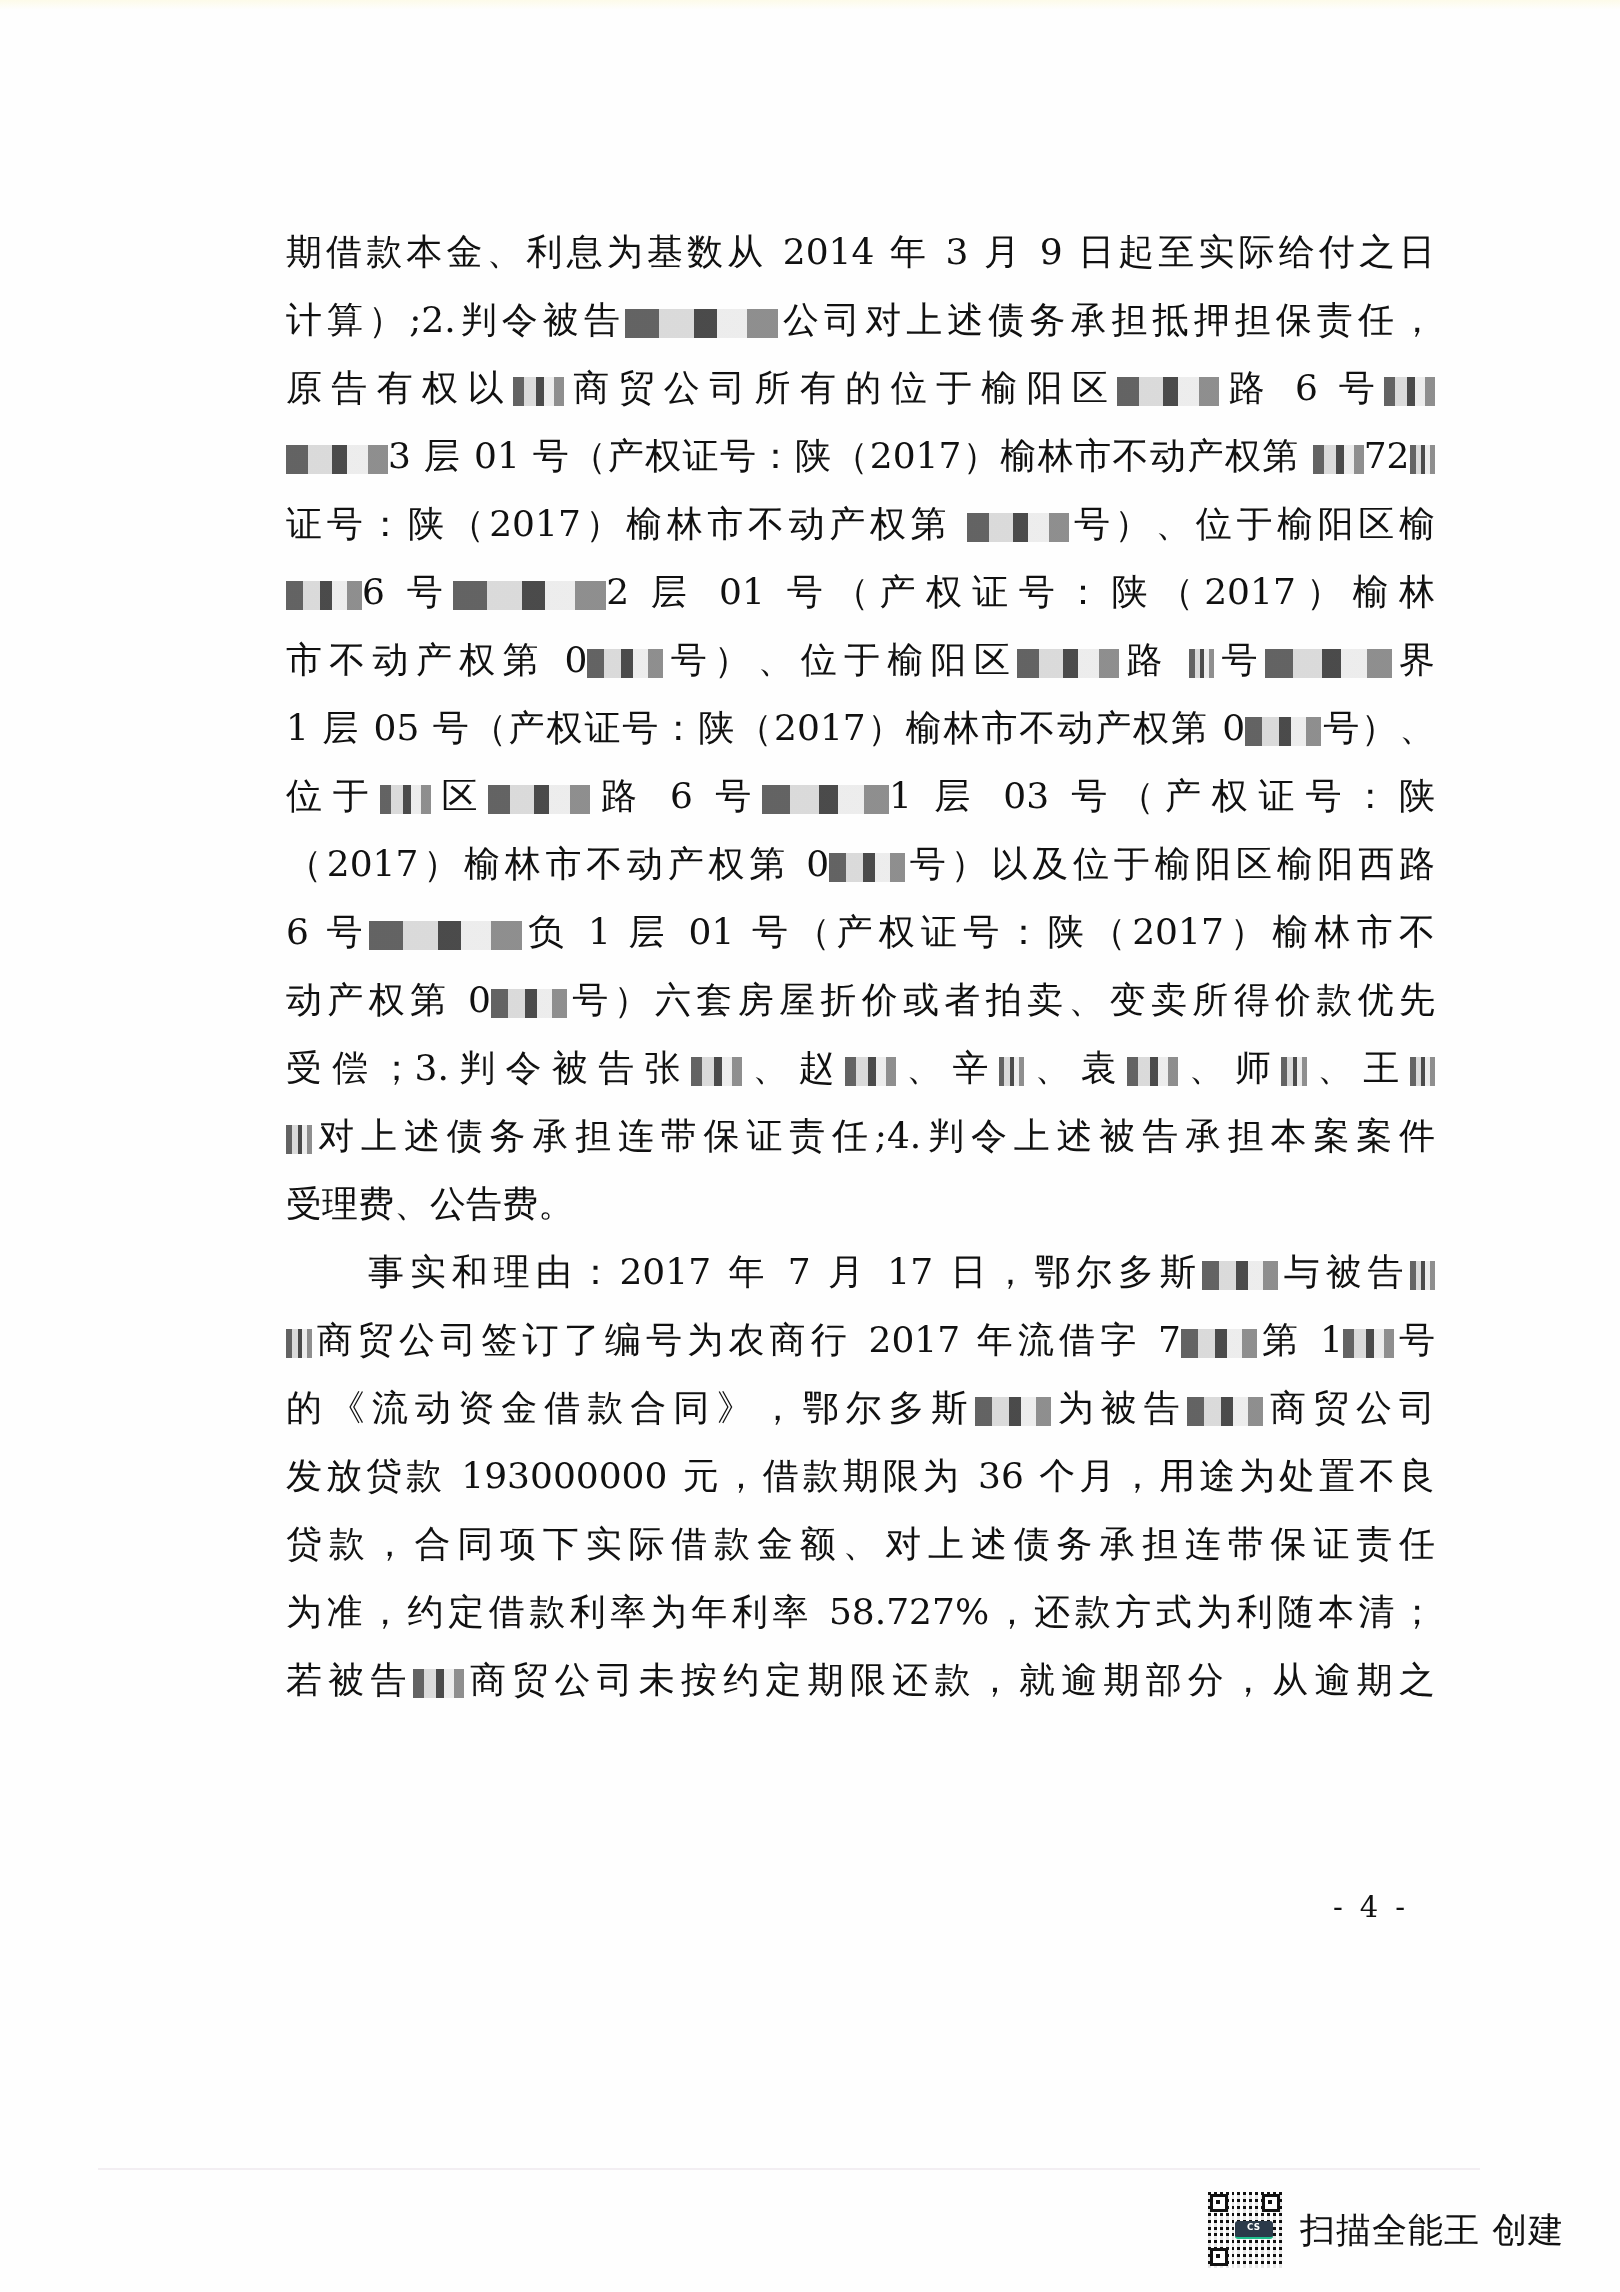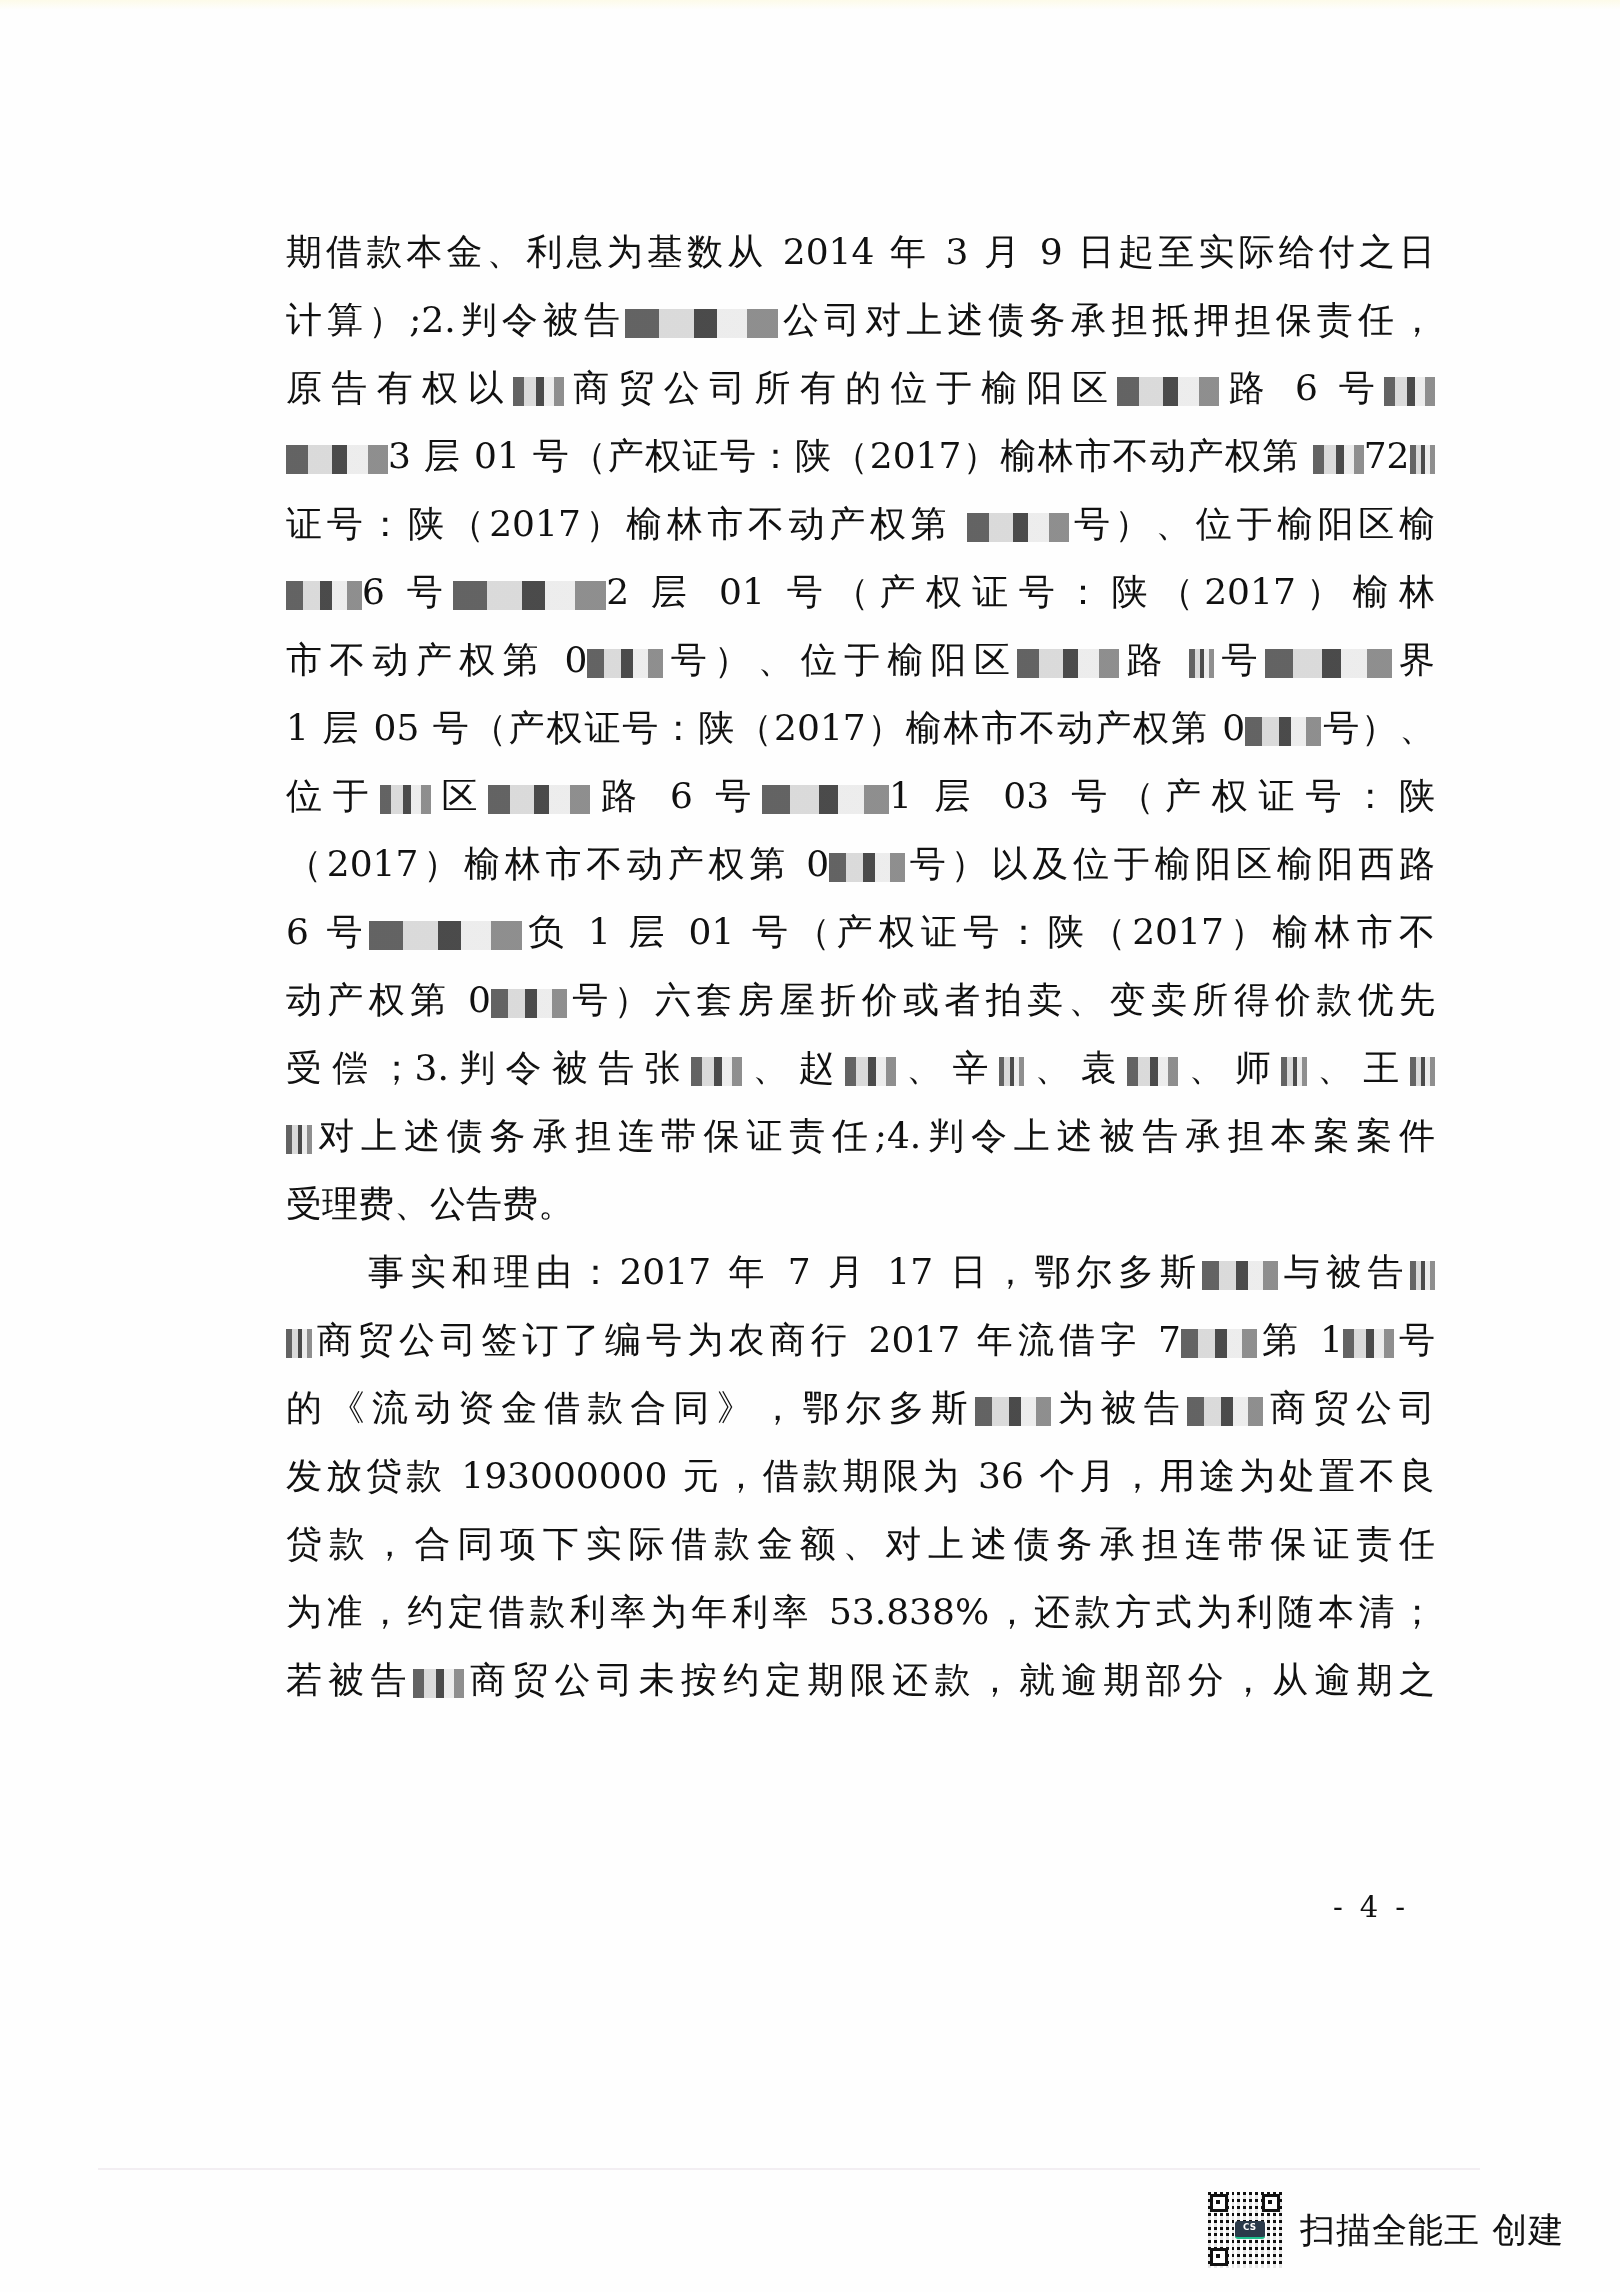--- a/index.html
+++ b/index.html
@@ -96,21 +96,21 @@
   }
   .qr .finder::after {
     content: "";
     position: absolute;
     left: 2.9px; top: 2.9px; width: 3.9px; height: 3.9px;
     background: #111;
   }
   .qr .cs-badge {
     position: absolute;
     left: 26.5px; top: 29px;
-    width: 30px; height: 15.7px;
+    width: 38px; height: 15.7px;
     background: #2b3a4a;
     border-radius: 2.9px;
     color: #fff;
     font-family: "DejaVu Sans", sans-serif;
     font-size: 8.8px;
     font-weight: bold;
     line-height: 13.7px;
     text-align: center;
     border-bottom: 2.9px solid #1fc08e;
     box-sizing: content-box;
@@ -142,21 +142,21 @@
   <div class="line">6 号<span class="redact" style="width: 153px;"></span>负 1 层 01 号（产权证号：陕（2017）榆林市不</div>
   <div class="line">动产权第 0<span class="redact" style="width: 76px;"></span>号）六套房屋折价或者拍卖、变卖所得价款优先</div>
   <div class="line">受偿；3.判令被告张<span class="redact" style="width: 51px;"></span>、赵<span class="redact" style="width: 51px;"></span>、辛<span class="redact" style="width: 25.5px;"></span>、袁<span class="redact" style="width: 51px;"></span>、师<span class="redact" style="width: 25.5px;"></span>、王<span class="redact" style="width: 25.5px;"></span></div>
   <div class="line"><span class="redact" style="width: 25.5px;"></span>对上述债务承担连带保证责任;4.判令上述被告承担本案案件</div>
   <div class="line last">受理费、公告费。</div>
   <div class="line indent">事实和理由：2017 年 7 月 17 日，鄂尔多斯<span class="redact" style="width: 76px;"></span>与被告<span class="redact" style="width: 25.5px;"></span></div>
   <div class="line"><span class="redact" style="width: 25.5px;"></span>商贸公司签订了编号为农商行 2017 年流借字 7<span class="redact" style="width: 76px;"></span>第 1<span class="redact" style="width: 51px;"></span>号</div>
   <div class="line">的《流动资金借款合同》，鄂尔多斯<span class="redact" style="width: 76px;"></span>为被告<span class="redact" style="width: 76px;"></span>商贸公司</div>
   <div class="line">发放贷款 193000000 元，借款期限为 36 个月，用途为处置不良</div>
   <div class="line">贷款，合同项下实际借款金额、对上述债务承担连带保证责任</div>
-  <div class="line">为准，约定借款利率为年利率 53.838%，还款方式为利随本清；</div>
+  <div class="line">为准，约定借款利率为年利率 58.727%，还款方式为利随本清；</div>
   <div class="line">若被告<span class="redact" style="width: 51px;"></span>商贸公司未按约定期限还款，就逾期部分，从逾期之</div>
 </div>
 
 <div class="page-number">- 4 -</div>
 
 <div class="scan-rule"></div>
 
 <div class="watermark">
   <div class="qr">
     <div class="noise"></div>

